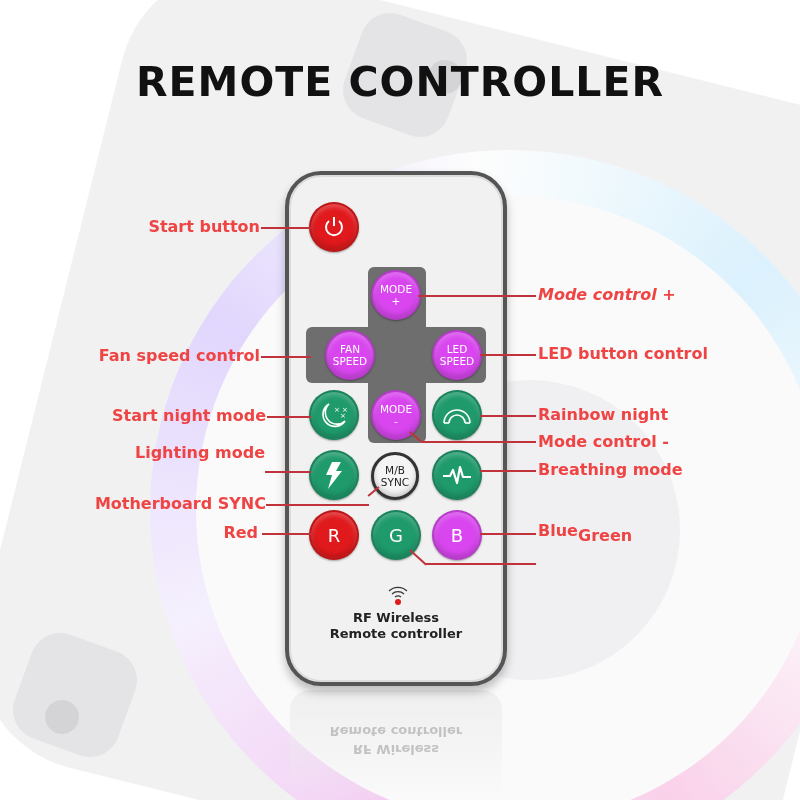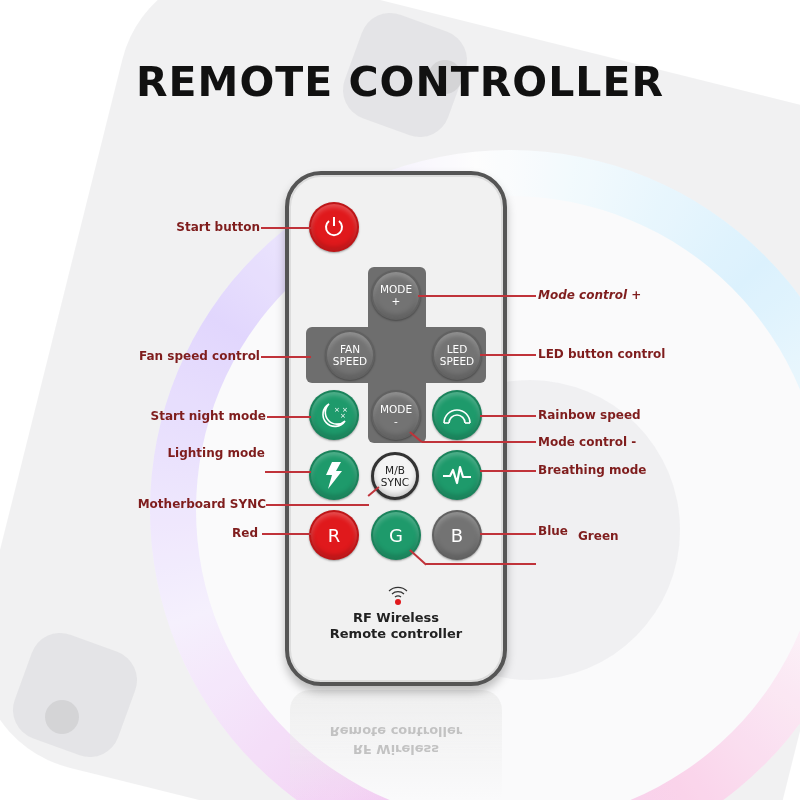--- a/index.html
+++ b/index.html
@@ -60,28 +60,28 @@
   .dpad-h { position: absolute; left: 306px; top: 327px; width: 180px; height: 56px; background: #6e6e6e; border-radius: 6px; }
 
   .btn {
     position: absolute; width: 50px; height: 50px; border-radius: 50%;
     display: flex; align-items: center; justify-content: center; flex-direction: column;
     color: #fff; font-family: "DejaVu Sans", sans-serif; text-align: center;
     box-shadow: 0 1px 2px rgba(0,0,0,0.35), inset 0 -3px 5px rgba(0,0,0,0.18), inset 0 3px 5px rgba(255,255,255,0.25);
     border: 2px solid rgba(0,0,0,0.15);
   }
   .btn.red { background: #e0191c; }
-  .btn.blue { background: #737373; }
+  .btn.blue { background: #d946ef; }
   .btn.green { background: #1e9a6b; }
   .btn.white { background: #f4f4f4; color: #222; border: 3px solid #333; }
   .btn .small { font-size: 10.5px; line-height: 12px; }
   .btn .big { font-size: 18px; }
 
   .label {
-    position: absolute; font-size: 12px; font-weight: 700; color: #7f1d1d; white-space: nowrap;
+    position: absolute; font-size: 16px; font-weight: 700; color: #ef4444; white-space: nowrap;
     font-family: "DejaVu Sans", sans-serif; line-height: 18px;
   }
   .label.left { text-align: right; }
   .line { position: absolute; height: 1.5px; background: #c0333a; }
 
   .rf-icon { position: absolute; left: 386px; top: 583px; width: 24px; height: 24px; }
   .rf-text {
     position: absolute; left: 289px; top: 610px; width: 214px; text-align: center;
     font-size: 13px; font-weight: 700; color: #222; line-height: 16px;
     font-family: "DejaVu Sans", sans-serif;
@@ -213,21 +213,21 @@
 <div class="label left" style="right:542px;top:524px;">Red</div>
 <div class="line" style="left:262px;top:533px;width:49px;"></div>
 
 <div class="line" style="left:418px;top:295px;width:118px;"></div>
 <div class="label" style="left:538px;top:286px;font-style:italic;">Mode control +</div>
 
 <div class="line" style="left:480px;top:354px;width:56px;"></div>
 <div class="label" style="left:538px;top:345px;">LED button control</div>
 
 <div class="line" style="left:480px;top:415px;width:56px;"></div>
-<div class="label" style="left:538px;top:406px;">Rainbow speed</div>
+<div class="label" style="left:538px;top:406px;">Rainbow night</div>
 
 <div class="line" style="left:410px;top:431px;width:16px;transform:rotate(40deg);transform-origin:left center;"></div>
 <div class="line" style="left:422px;top:441px;width:114px;"></div>
 <div class="label" style="left:538px;top:433px;">Mode control -</div>
 
 <div class="line" style="left:480px;top:470px;width:56px;"></div>
 <div class="label" style="left:538px;top:461px;">Breathing mode</div>
 
 <div class="line" style="left:480px;top:533px;width:56px;"></div>
 <div class="label" style="left:538px;top:522px;">Blue</div>

